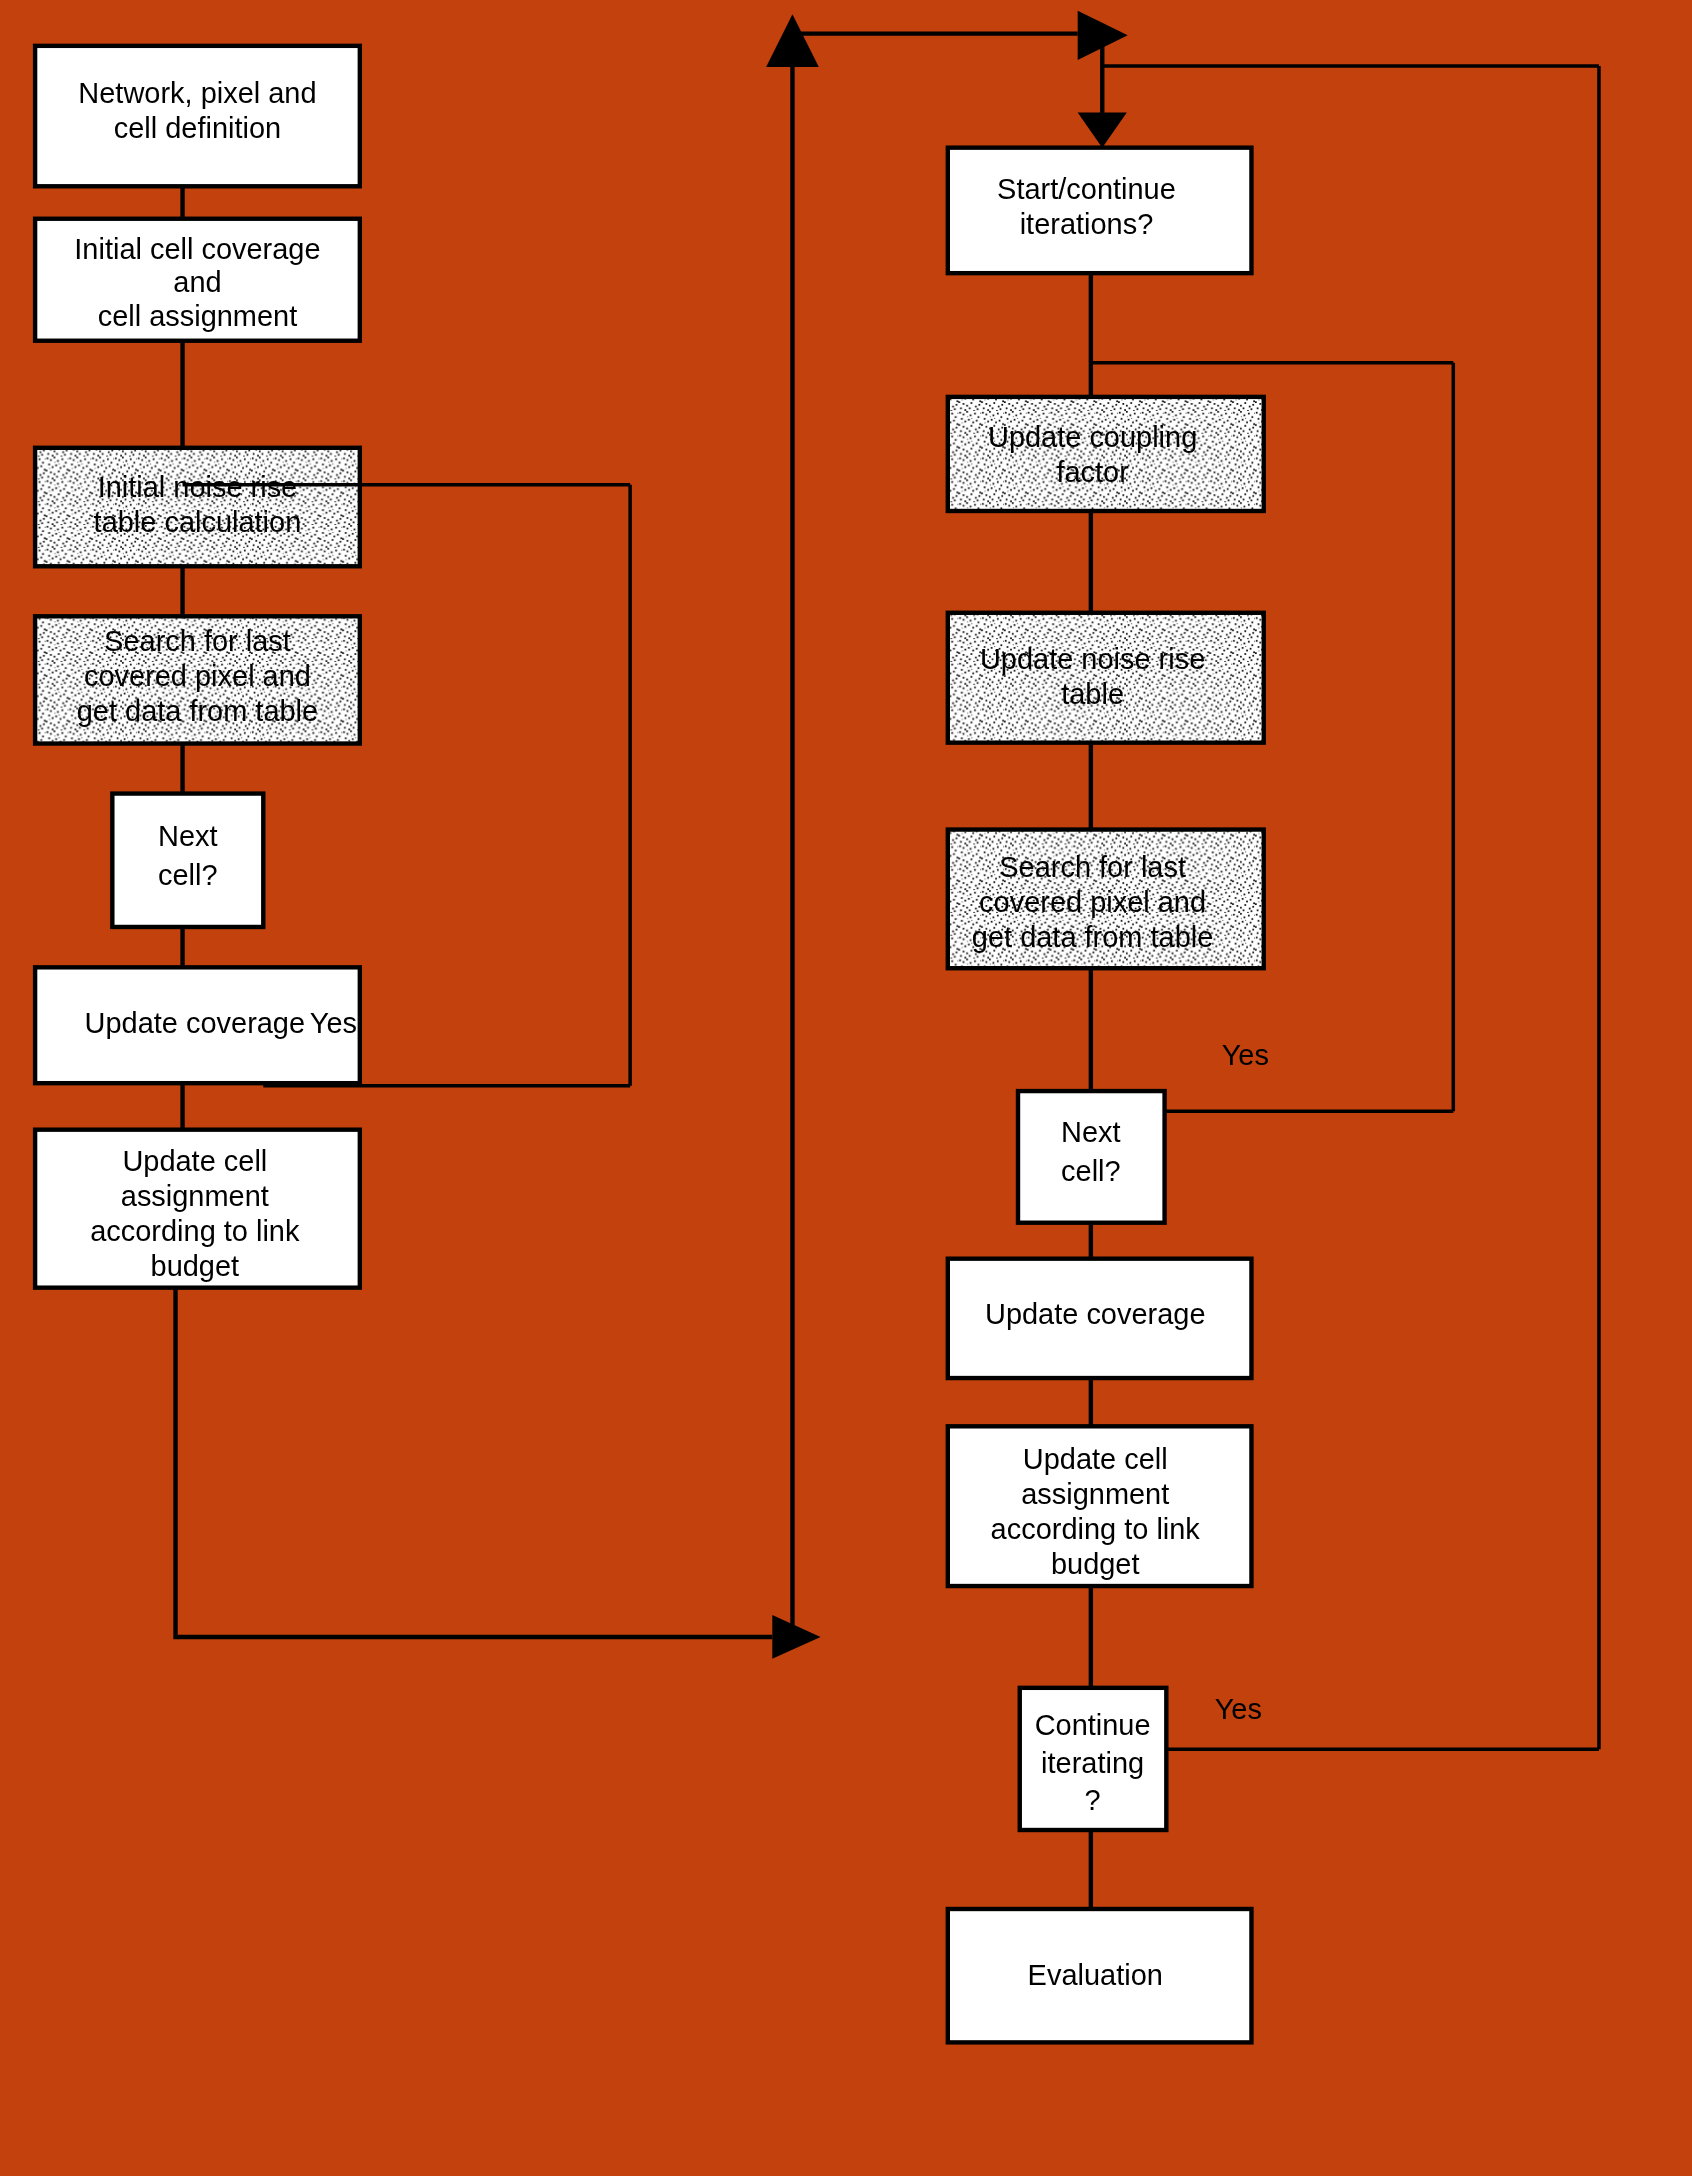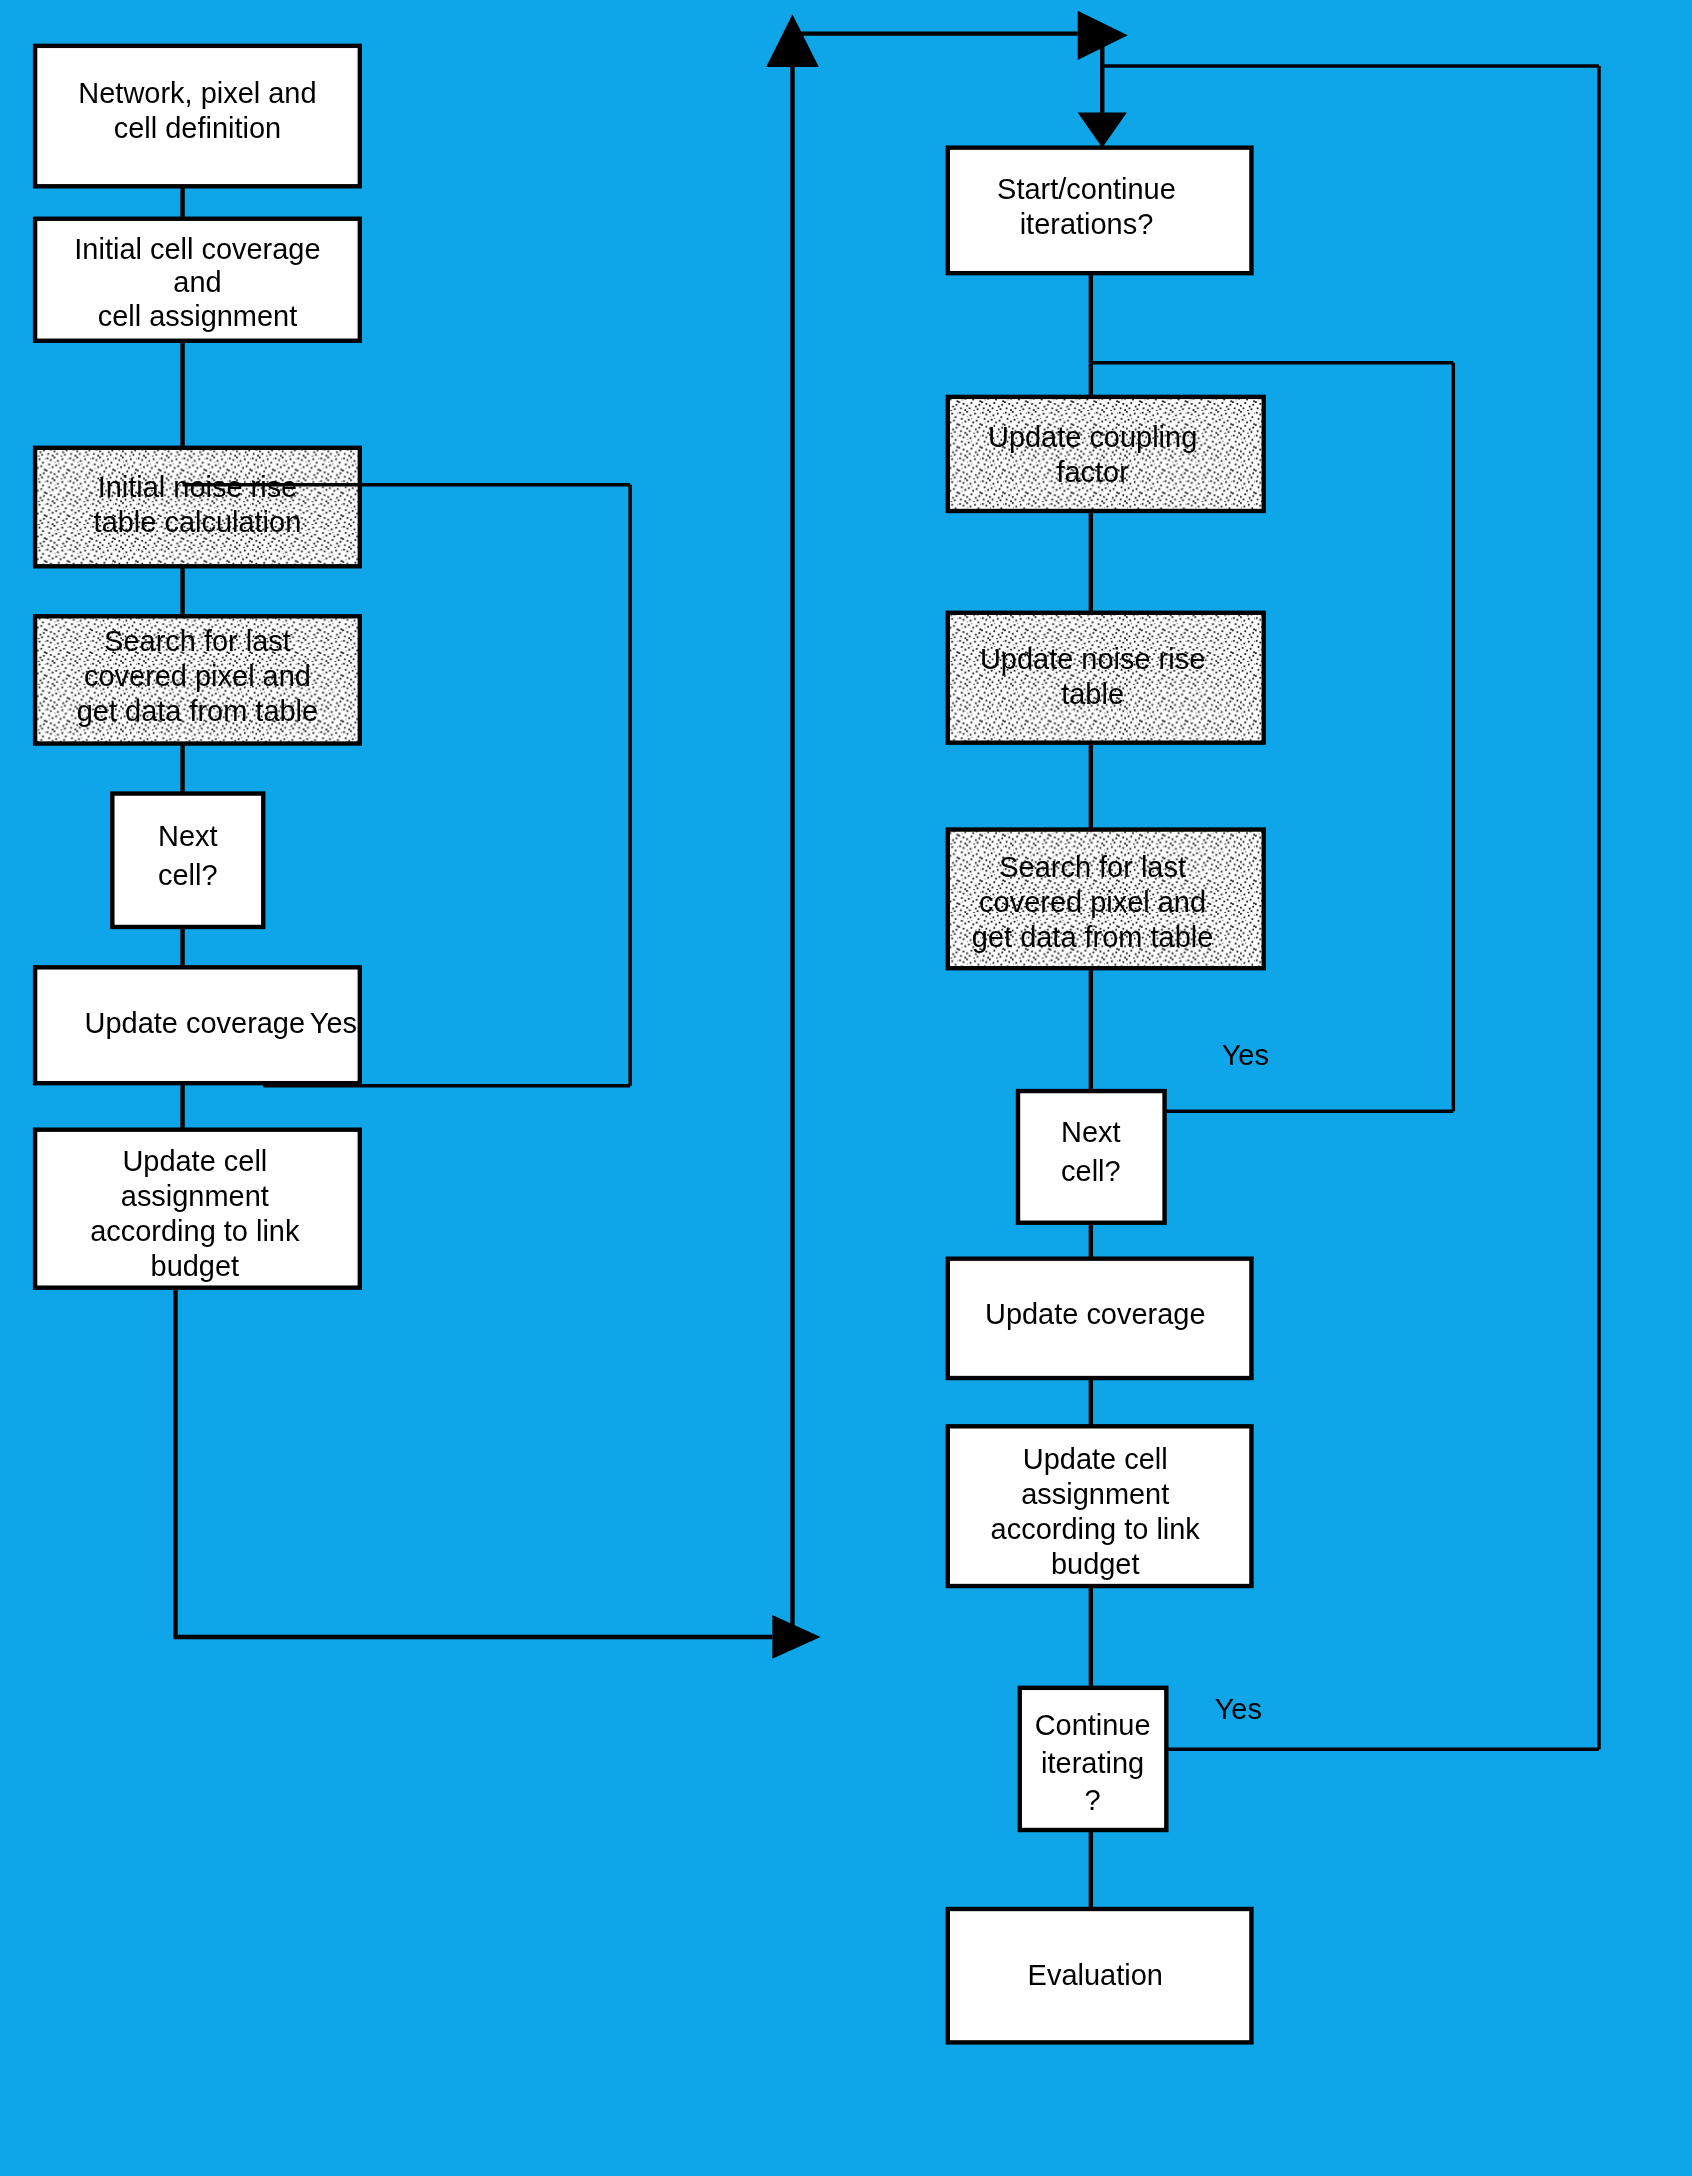--- a/index.html
+++ b/index.html
@@ -8,21 +8,21 @@
     padding: 0;
     background: #ffffff;
   }
   body {
     font-family: "Liberation Sans", sans-serif;
   }
   #canvas {
     position: relative;
     width: 1692px;
     height: 2176px;
-    background: #0ea5e9;
+    background: #c2410c;
     overflow: hidden;
   }
   svg#flow {
     position: absolute;
     top: 0;
     left: 0;
     width: 1692px;
     height: 2176px;
     display: block;
   }

